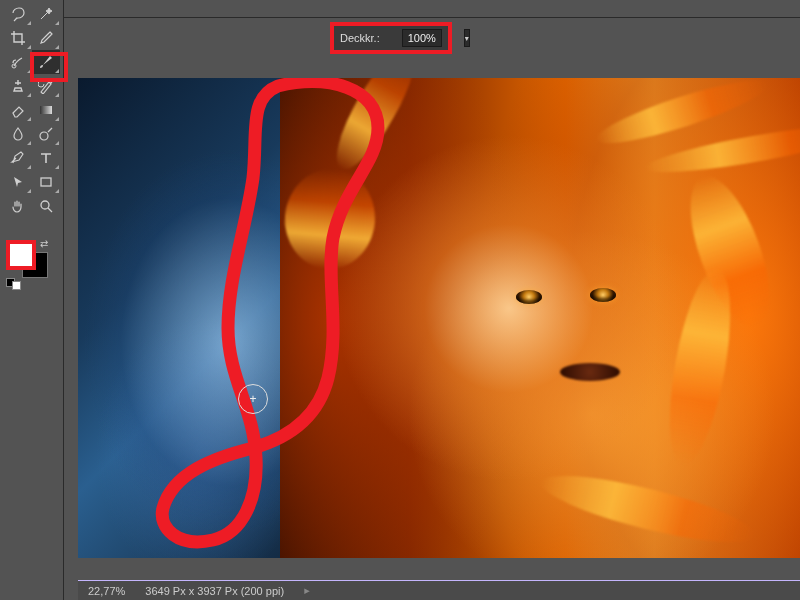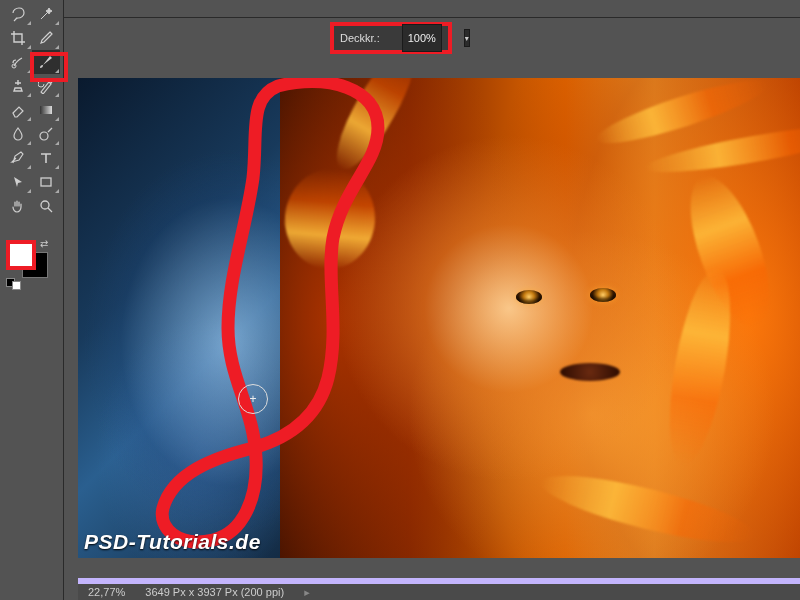--- a/index.html
+++ b/index.html
@@ -31,21 +31,21 @@
     display: flex;
     align-items: center;
     padding: 0 6px;
     gap: 22px;
   }
   .opacity-label { color: #ddd; font-size: 11px; }
   .opacity-field {
     background: #2b2b2b;
     border: 1px solid #1a1a1a;
     color: #eee;
-    width: 40px; height: 28px;
+    width: 40px; height: 18px;
     font-size: 11px;
     text-align: center;
   }
   .opacity-drop {
     width: 14px; height: 18px;
     background: #2b2b2b;
     border: 1px solid #1a1a1a;
     display: flex; align-items: center; justify-content: center;
     color: #ccc;
     font-size: 8px;
@@ -189,21 +189,21 @@
     letter-spacing: .5px;
     font-style: italic;
     text-shadow: 0 1px 2px #000;
   }
   
   .status-bar {
     position: absolute;
     bottom: 0; left: 78px; right: 0;
     height: 20px;
     background: #4a4a4a;
-    border-top: 6px solid #c4b5fd;
+    border-top: 1px solid #c4b5fd;
     display: flex;
     align-items: center;
     gap: 20px;
     padding: 8px 10px;
     color: #ccc;
     font-size: 11px;
   }
   .status-sep {
     color:#888;
   }
@@ -387,20 +387,19 @@
              C135 380 95 395 85 430
              C80 450 100 470 135 462
              C165 455 180 420 178 380
              C176 330 150 300 150 250
              C150 200 168 150 175 100
              C180 55 170 20 200 8 Z" fill="none" stroke="#ee1c25" stroke-width="13" stroke-linejoin="round" stroke-linecap="round"></path>
   </svg>
 
   <div class="brush-cursor">+</div>
 
-  <div class="watermark">PSD-Tutorials.de</div>
 </div>
 
 <div class="status-bar">
   <span>22,77%</span>
   <span>3649 Px x 3937 Px (200 ppi)</span>
   <span class="status-sep">▸</span>
 </div>
 
 </body></html>

